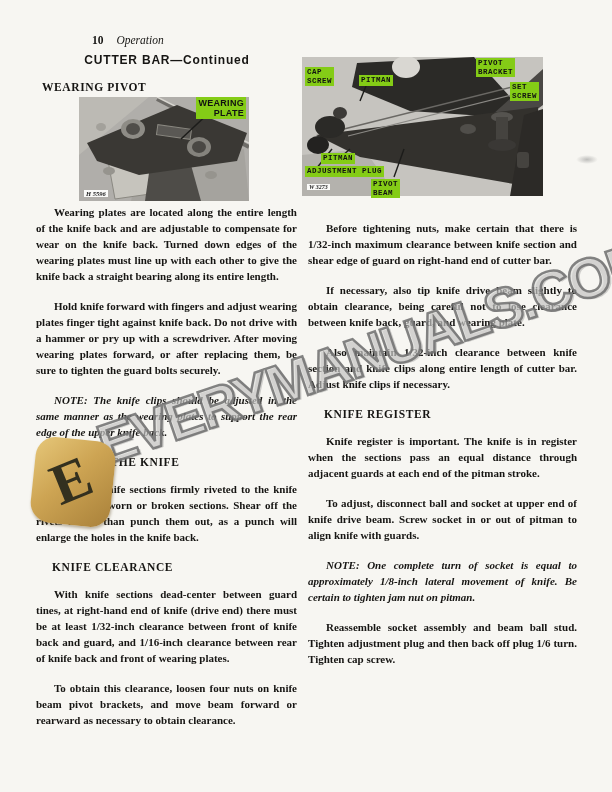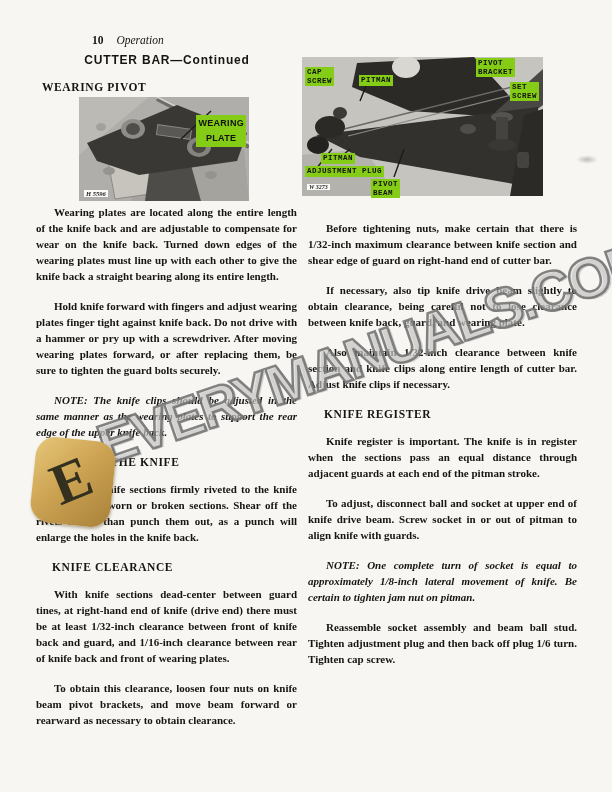--- a/index.html
+++ b/index.html
@@ -42,21 +42,21 @@
     position:absolute; background:#84cc16; color:#111;
     font-family:"Liberation Mono", monospace; font-weight:bold;
     font-size:7.5px; line-height:8.6px; letter-spacing:0.5px;
     padding:1px 2px; white-space:pre-line;
   }
   .fig-caption {
     position:absolute; background:#fbfbf9; color:#222;
     font-style:italic; font-weight:bold; font-size:6.5px;
     padding:0 2px; font-family:"Liberation Serif", serif;
   }
-  .fig-left .lbl-wearing-plate { right:3px; top:18px; text-align:center; font-family:"Liberation Sans",sans-serif; font-size:9px; line-height:15px; letter-spacing:0.3px;}
+  .fig-left .lbl-wearing-plate { right:3px; top:0; text-align:right; font-family:"Liberation Sans",sans-serif; font-size:9px; line-height:10px; letter-spacing:0.3px;}
   .fig-left .fig-caption { left:5px; bottom:4px; }
   .lbl-cap-screw       { left:3px;   top:10px; }
   .lbl-pitman          { left:57px;  top:18px; }
   .lbl-pivot-bracket   { left:174px; top:1px;  }
   .lbl-set-screw       { left:208px; top:25px; }
   .lbl-socket          { left:19px;  top:96px; }
   .lbl-adjustment-plug { left:3px;   top:109px;}
   .lbl-pivot-beam      { left:69px;  top:122px;}
   .fig-right .fig-caption { left:5px; top:127px; font-size:6px; }
   

